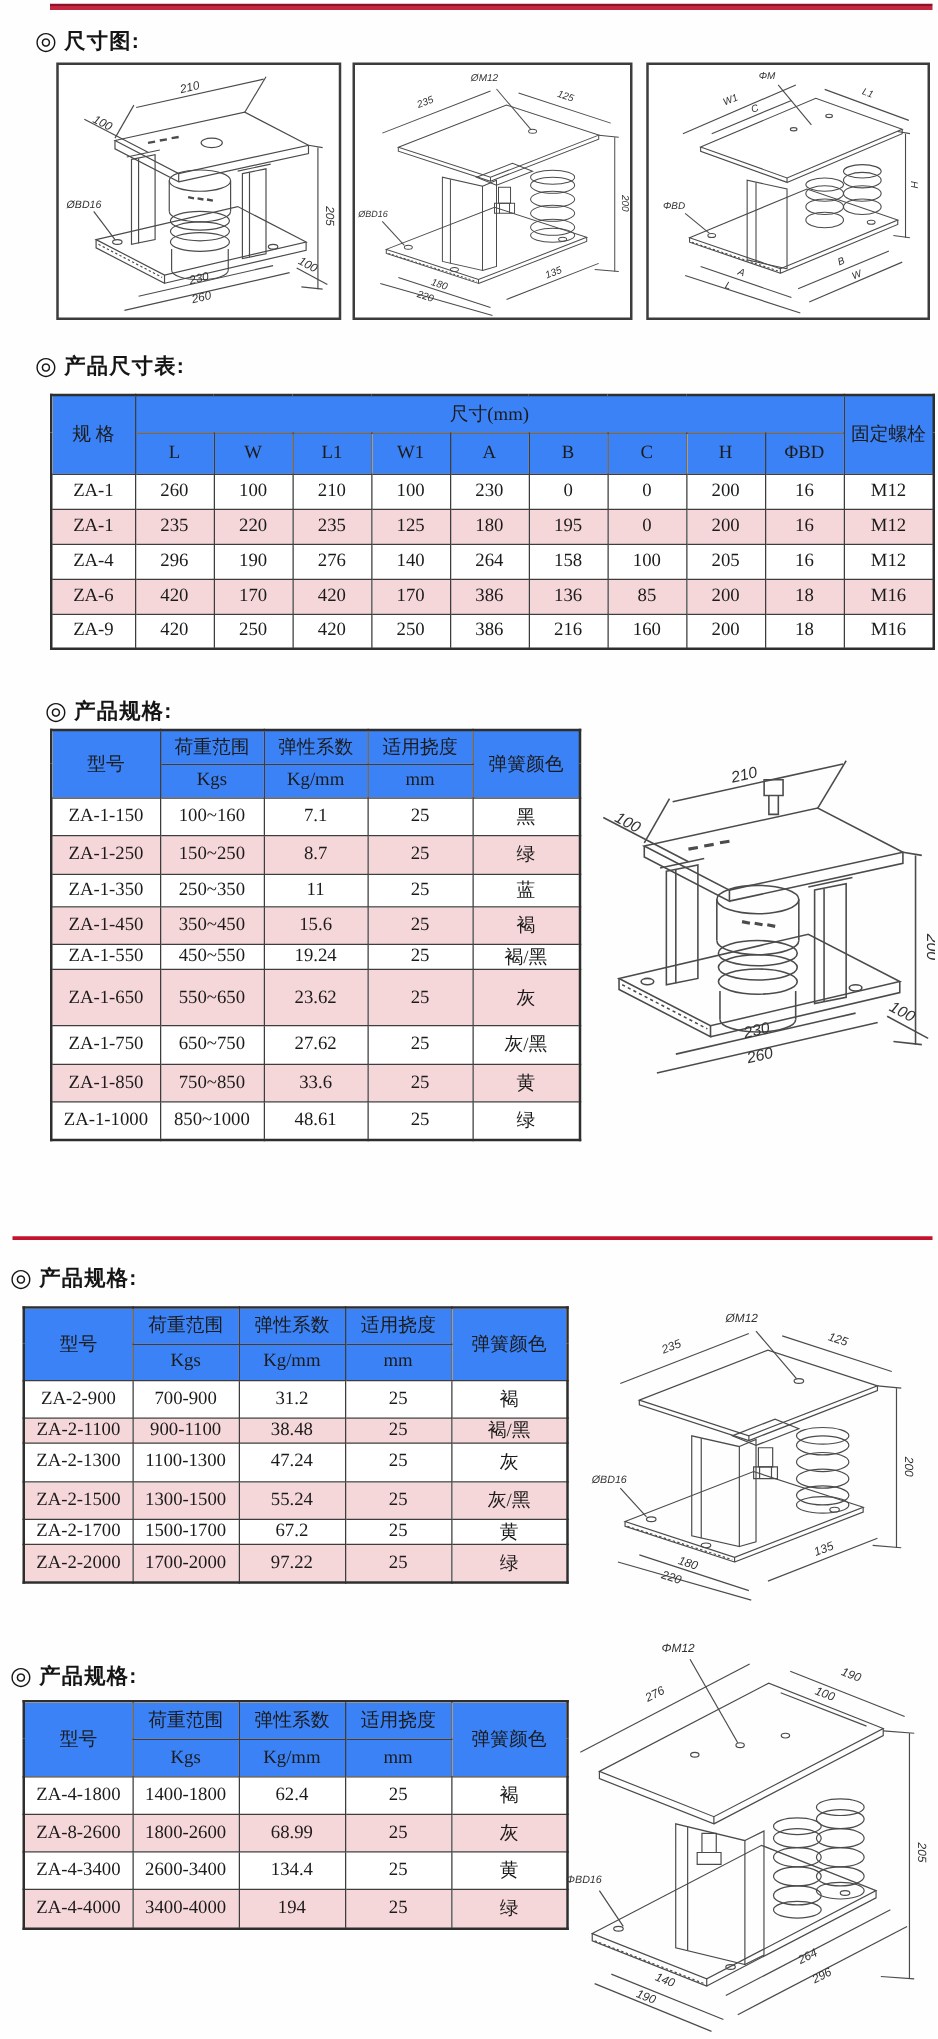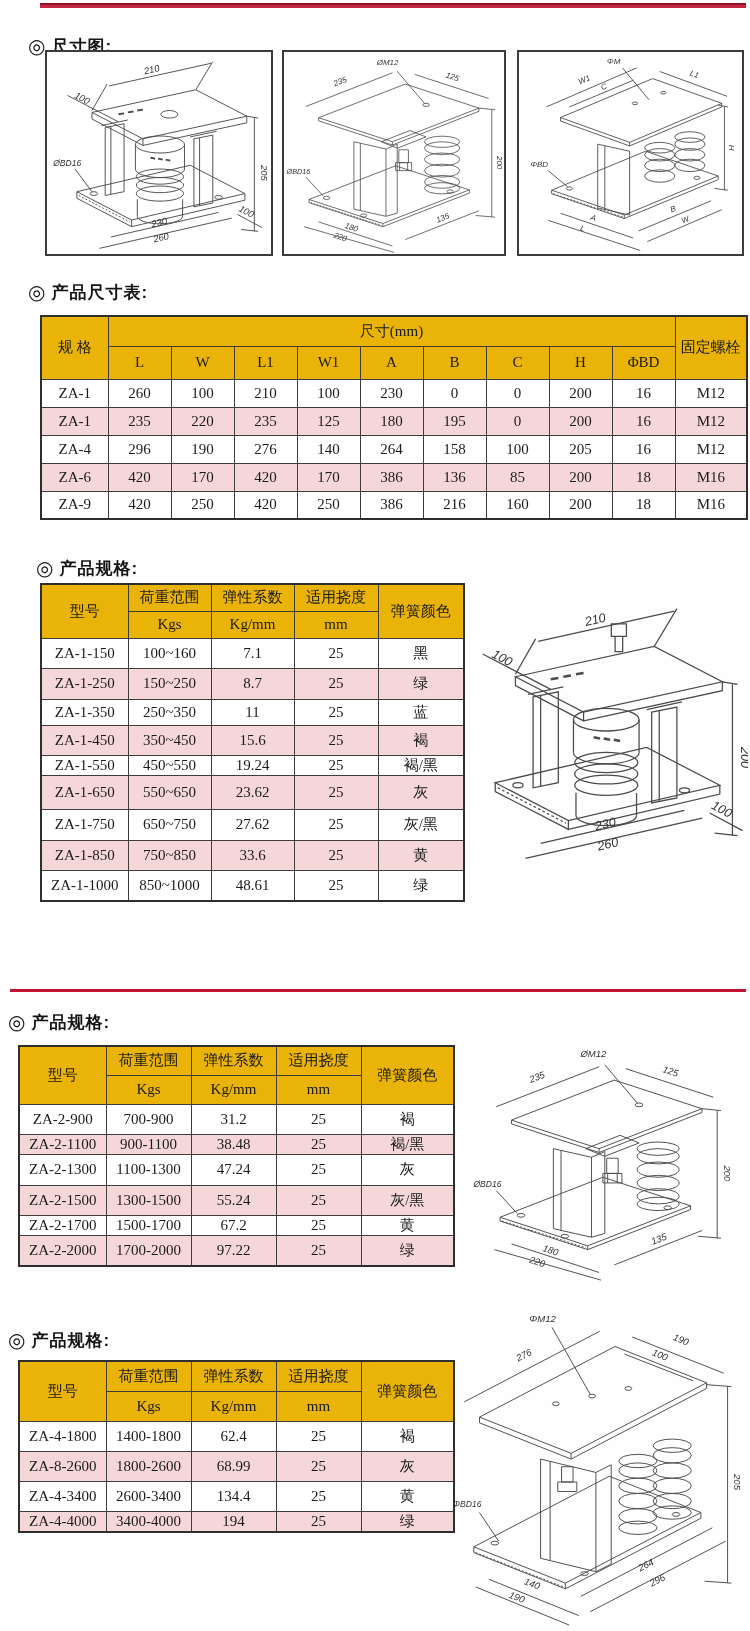--- a/index.html
+++ b/index.html
@@ -10,37 +10,37 @@
   .sec-h{position:absolute;font-family:"Liberation Sans",sans-serif;font-weight:bold;
          font-size:17px;color:#151515;letter-spacing:1px;white-space:nowrap;}
   .sec-h .bullet{font-weight:normal;font-size:20px;margin-right:5px;vertical-align:-1px;}
   .draw-box{position:absolute;border:2px solid #3c3c3c;background:#ffffff;box-sizing:border-box;}
   .draw-box svg{display:block;width:100%;height:100%;}
   table{position:absolute;border-collapse:collapse;table-layout:fixed;
         border:2px solid #2e2e2e;background:#ffffff;font-size:15px;}
   td{border:1px solid #3d3d3d;text-align:center;vertical-align:middle;padding:0;
      overflow:hidden;white-space:nowrap;}
   .pink, tr.alt td{background:#f6d7d9;}
-  tr.pink td{background:#eab308;}
+  tr.pink td{background:#3b82f6;}
   .za-h{position:absolute;left:10px;top:946px;font-family:"Liberation Serif",serif;
         font-weight:bold;font-size:27px;color:#c4132f;letter-spacing:1px;}
   .za-underline{position:absolute;left:10px;top:989px;width:736px;height:3px;background:#c4132f;}
   .tech{position:absolute;}
   .tech svg{display:block;width:100%;height:100%;}
   .dimtxt{font-family:"Liberation Sans",sans-serif;font-style:italic;fill:#333333;}
   g.lines{stroke:#4b4b4b;fill:none;stroke-width:1;}
 </style>
 </head>
 <body>
 
 <div class="page">
 
   <div class="rule-top"></div>
 
-  <div class="sec-h" style="left:28px;top:34px;">
+  <div class="sec-h" style="left:28px;top:20px;">
     <span class="bullet">◎</span><span>尺寸图:</span>
   </div>
 
   <div class="draw-box" style="left:45px;top:50px;width:228px;height:206px;">
     <svg viewBox="0 0 226 214">
       <g class="lines">
         <line x1="60" y1="36" x2="168" y2="12"></line>
         <line x1="42" y1="62" x2="58" y2="34"></line>
           <line x1="152" y1="40" x2="170" y2="10"></line>
         <path d="M42,64 L152,40 L206,68 L96,92 Z"></path>
@@ -339,21 +339,21 @@
           <td>25</td>
           <td>褐</td>
         </tr>
     <tr style="height:14px">
           <td>ZA-1-550</td>
           <td>450~550</td>
           <td>19.24</td>
           <td>25</td>
           <td>褐/黑</td>
         </tr>
-    <tr class="alt" style="height:34px">
+    <tr class="alt" style="height:45px">
           <td>ZA-1-650</td>
           <td>550~650</td>
           <td>23.62</td>
           <td>25</td>
           <td>灰</td>
         </tr>
     <tr style="height:30.5px">
           <td>ZA-1-750</td>
           <td>650~750</td>
           <td>27.62</td>
@@ -584,21 +584,21 @@
           <td>25</td>
           <td>灰</td>
         </tr>
     <tr style="height:30px">
           <td>ZA-4-3400</td>
           <td>2600-3400</td>
           <td>134.4</td>
           <td>25</td>
           <td>黄</td>
         </tr>
-    <tr class="alt" style="height:20px">
+    <tr class="alt" style="height:32px">
           <td>ZA-4-4000</td>
           <td>3400-4000</td>
           <td>194</td>
           <td>25</td>
           <td>绿</td>
         </tr>
   </tbody>
     </table>
 
   <div class="tech" style="left:445px;top:1295px;width:298px;height:332px;">

